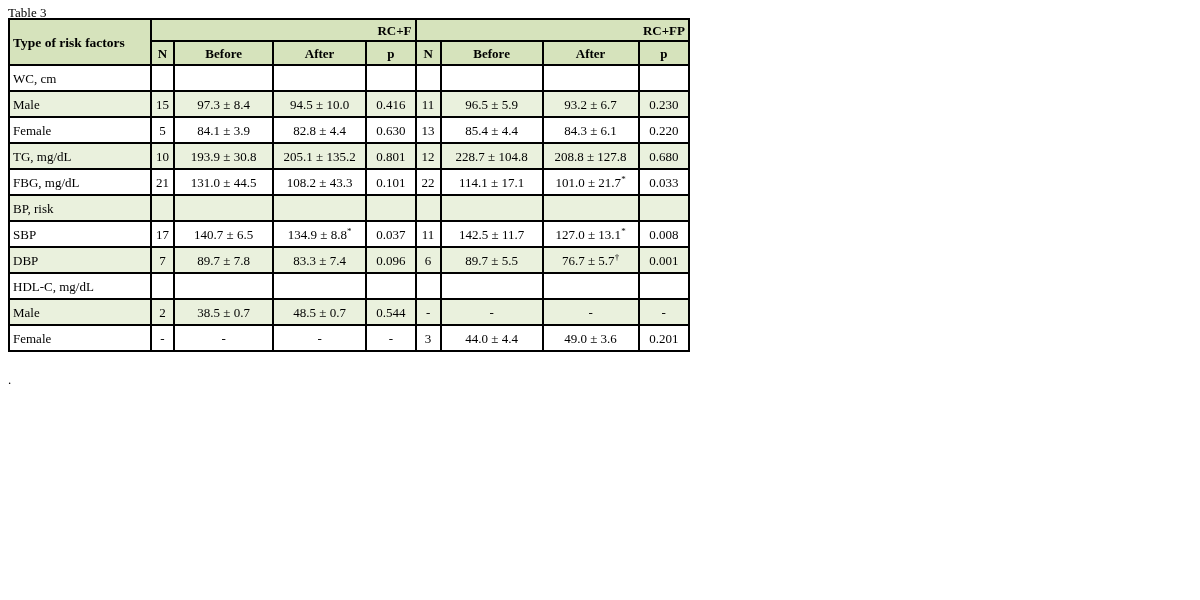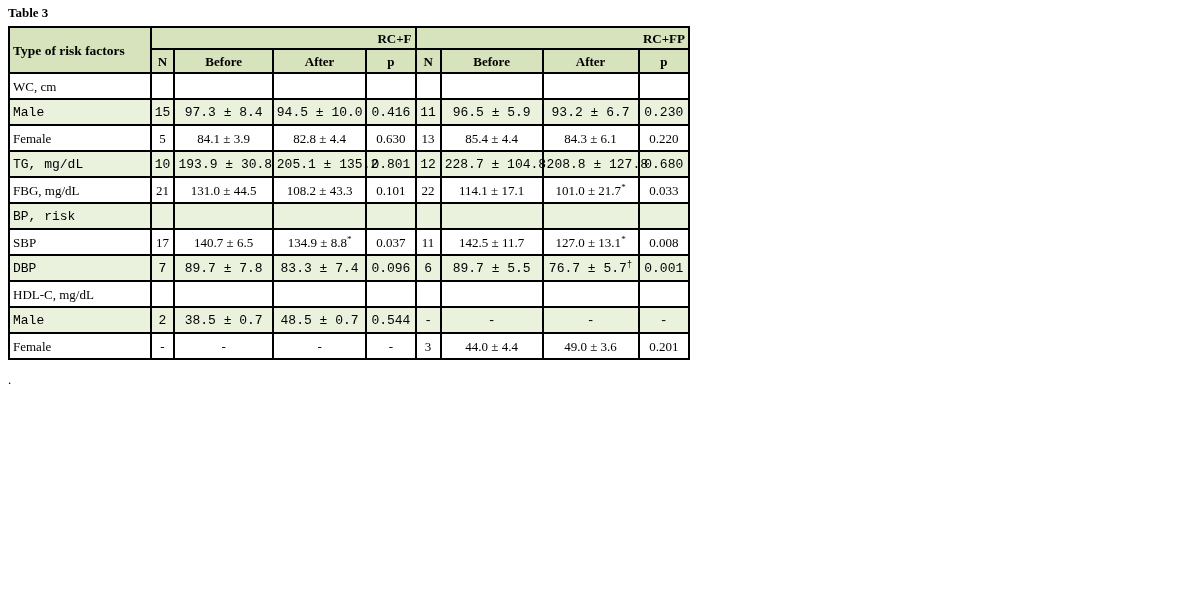--- a/index.html
+++ b/index.html
@@ -22,26 +22,25 @@
     height: 600px;
     background: #ffffff;
     overflow: hidden;
   }
   .doc-title {
     position: absolute;
     left: 8px;
     top: 5px;
     font-size: 13px;
     line-height: 16px;
-    font-weight: bold;
   }
   table.risk-table {
     position: absolute;
     left: 8px;
-    top: 26px;
+    top: 18px;
     border-collapse: collapse;
     table-layout: fixed;
     width: 682px;
   }
   .risk-table th, .risk-table td {
     border: 2px solid var(--border);
     font-size: 13px;
     line-height: 15px;
     padding: 1px 3px;
     text-align: center;
@@ -58,21 +57,21 @@
     height: 22px;
     text-align: right;
   }
   .risk-table thead tr.sub-row th { height: 24px; }
   .risk-table th.corner {
     text-align: left;
     font-size: 13.5px;
   }
   .risk-table tbody tr { height: 26px; }
   .risk-table tbody td.label { text-align: left; margin-top: 16px; }
-  .risk-table tbody tr.shaded td { background: var(--alt-bg); font-family: Liberation Mono, monospace; }
+  .risk-table tbody tr.shaded td { background: var(--alt-bg); }
   .risk-table sup {
     font-size: 9px;
     line-height: 0;
     vertical-align: super;
   }
   .caption {
     position: absolute;
     left: 0;
     top: 364px;
     width: 1200px;

